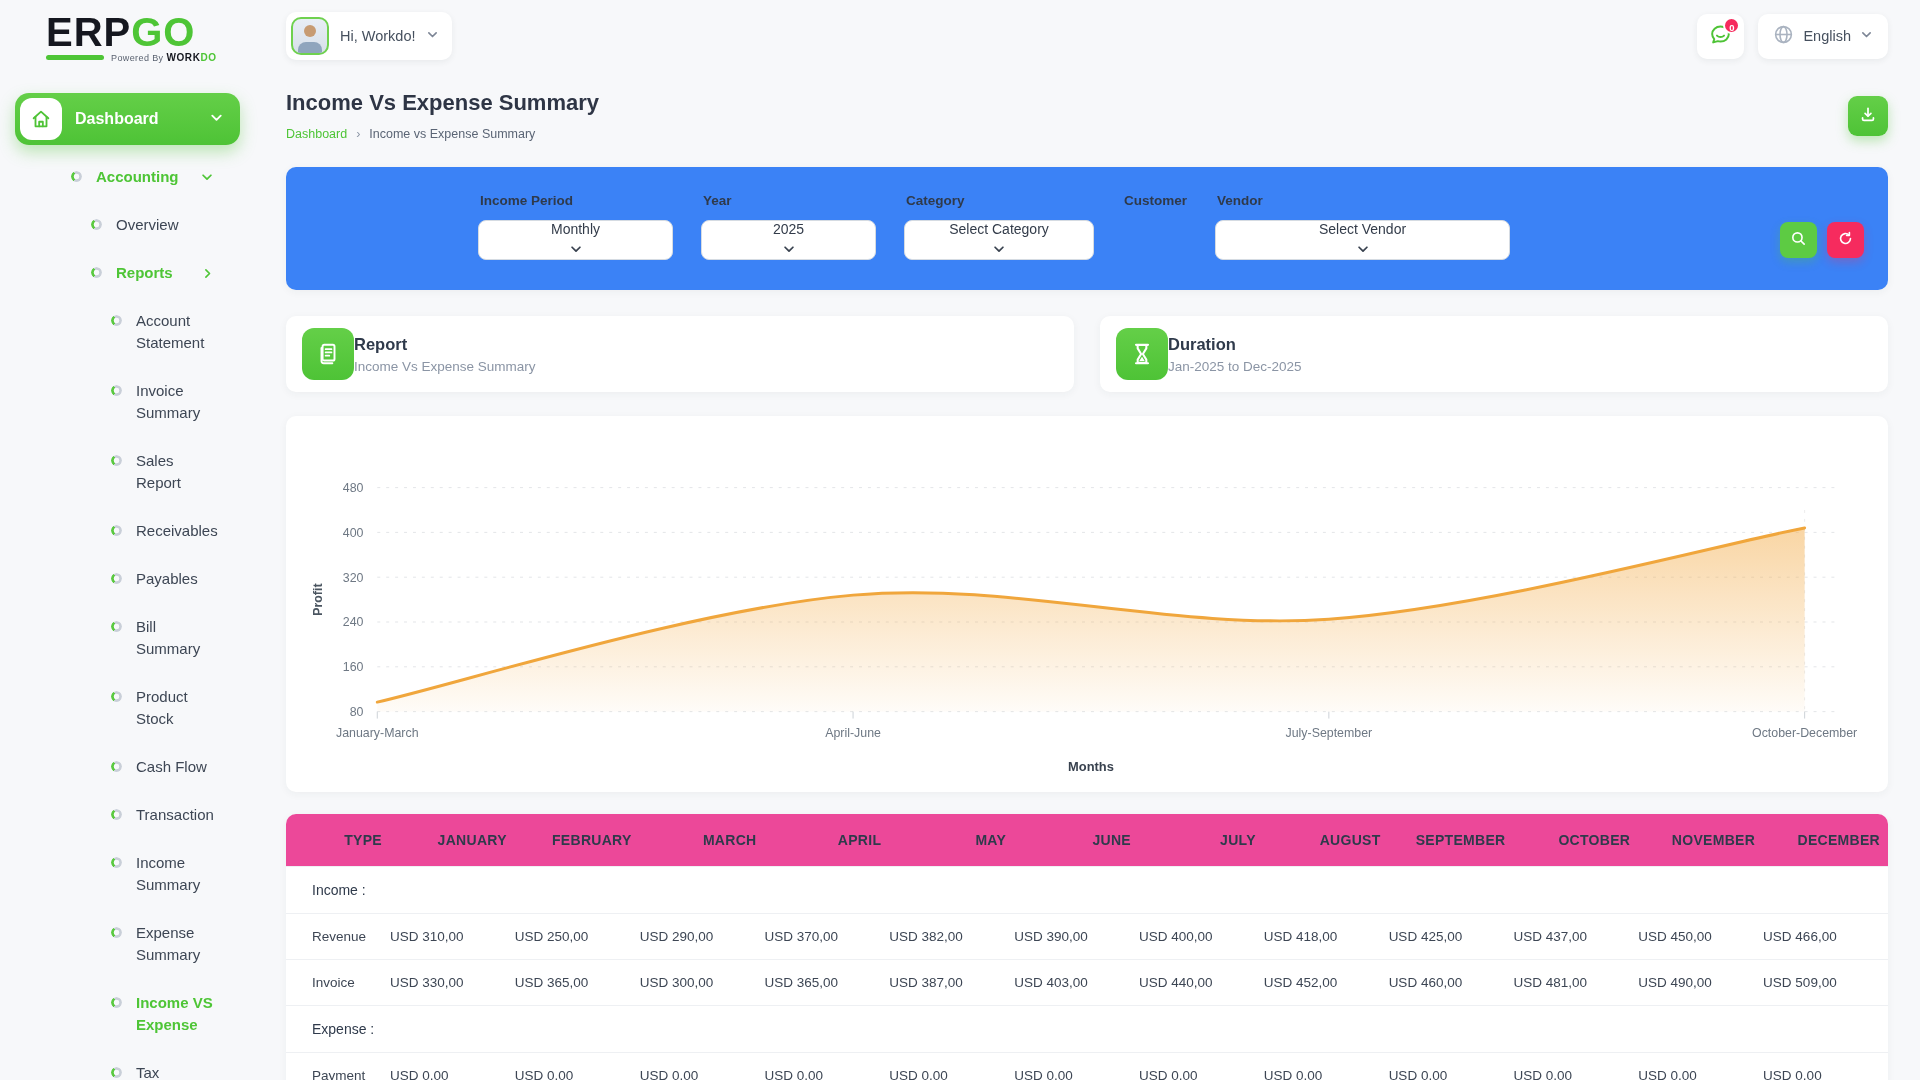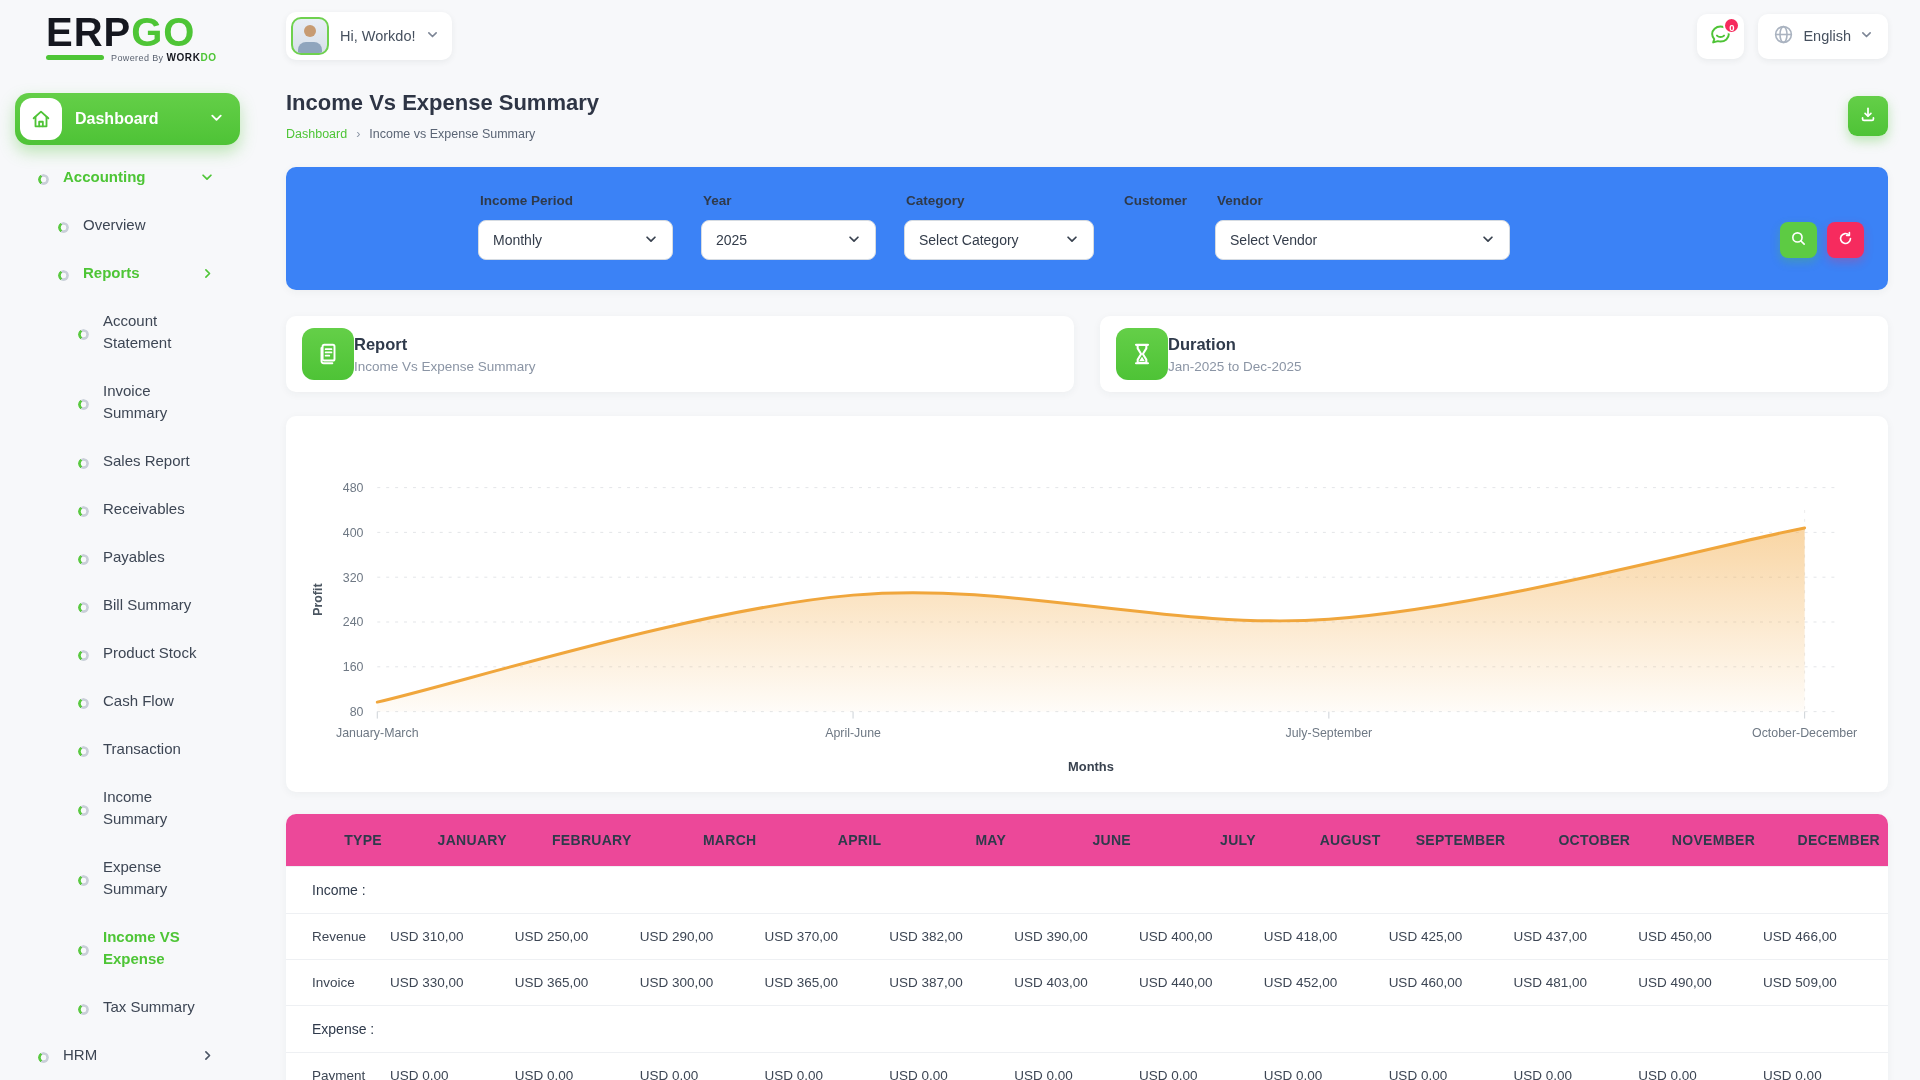--- a/index.html
+++ b/index.html
@@ -25,21 +25,21 @@
 
   .dash-btn { margin:30px 0 8px 15px; width:225px; height:52px; border-radius:14px;
     background:linear-gradient(180deg,#64cf48,#4ec336);
     box-shadow:0 7px 16px rgba(80,195,55,.35);
     display:flex; align-items:center; gap:13px; padding:0 16px 0 5px; cursor:pointer; }
   .dash-ic { width:42px; height:42px; background:#fff; border-radius:12px;
     display:flex; align-items:center; justify-content:center; }
   .dash-label { flex:1; color:#fff; font-weight:700; font-size:16px; }
 
   .menu { margin-top:8px; }
-  .menu-item { display:flex; align-items:center; padding:13px 44px 13px 0; cursor:pointer; }
+  .menu-item { display:flex; align-items:flex-start; padding:13px 44px 13px 0; cursor:pointer;margin-left:33px; }
   .menu-item .bullet { width:11px; height:11px; border-radius:50%; margin-top:5px; flex:0 0 auto;
     background:conic-gradient(from 210deg,#5ac940 0 120deg,#c9cfd8 120deg 360deg);
     -webkit-mask:radial-gradient(circle at 50% 50%, transparent 0 2.6px, #000 3.1px);
             mask:radial-gradient(circle at 50% 50%, transparent 0 2.6px, #000 3.1px); }
   .mi-label { margin-left:14px; font-size:15px; line-height:22px; color:#3d4654; }
   .lvl1 { padding-left:38px; }
   .lvl2 { padding-left:58px; }
   .lvl3 { padding-left:78px; }
   .menu-item.active .mi-label { color:#4ec536; font-weight:700; }
   .menu-item .mi-chev { margin-left:auto; margin-top:4px; }
@@ -83,21 +83,21 @@
     display:flex; align-items:center; justify-content:center; cursor:pointer; margin-top:6px; }
 
   .filter-card { background:#3b82f6; border-radius:10px; margin-top:26px;
     padding:26px 24px 30px 192px; display:flex; align-items:flex-end;
     box-shadow:0 2px 8px rgba(40,50,60,.05); }
   .filters { display:flex; gap:28px; }
   .filter-field label { display:block; font-size:13.5px; font-weight:700; color:#2f3a4b;
     margin:0 0 12px 2px; }
   .select { height:40px; border:1px solid #d5dbe2; border-radius:8px; background:#fff;
     display:flex; align-items:center; justify-content:space-between; padding:0 14px;
-    font-size:14px; color:#333c4a; cursor:pointer; }
+    font-size:14px; color:#333c4a; cursor:pointer;flex-direction:column; }
   .filter-actions { display:flex; gap:10px; margin-left:auto; padding-bottom:2px; }
   .act { width:37px; height:36px; border:none; border-radius:8px; display:flex;
     align-items:center; justify-content:center; cursor:pointer; }
   .act.search { background:#5dcb43; box-shadow:0 4px 10px rgba(80,195,55,.3); }
   .act.reset  { background:#f62b5e; box-shadow:0 4px 10px rgba(246,43,94,.3); }
 
   .info-row { display:flex; gap:26px; margin-top:26px; }
   .info-card { flex:1; background:#fff; border-radius:10px; height:76px; padding:12px 16px;
     display:flex; align-items:center; gap:0; box-shadow:0 2px 8px rgba(40,50,60,.05); }
   .info-ic { width:52px; height:52px; border-radius:12px; flex:0 0 auto;

